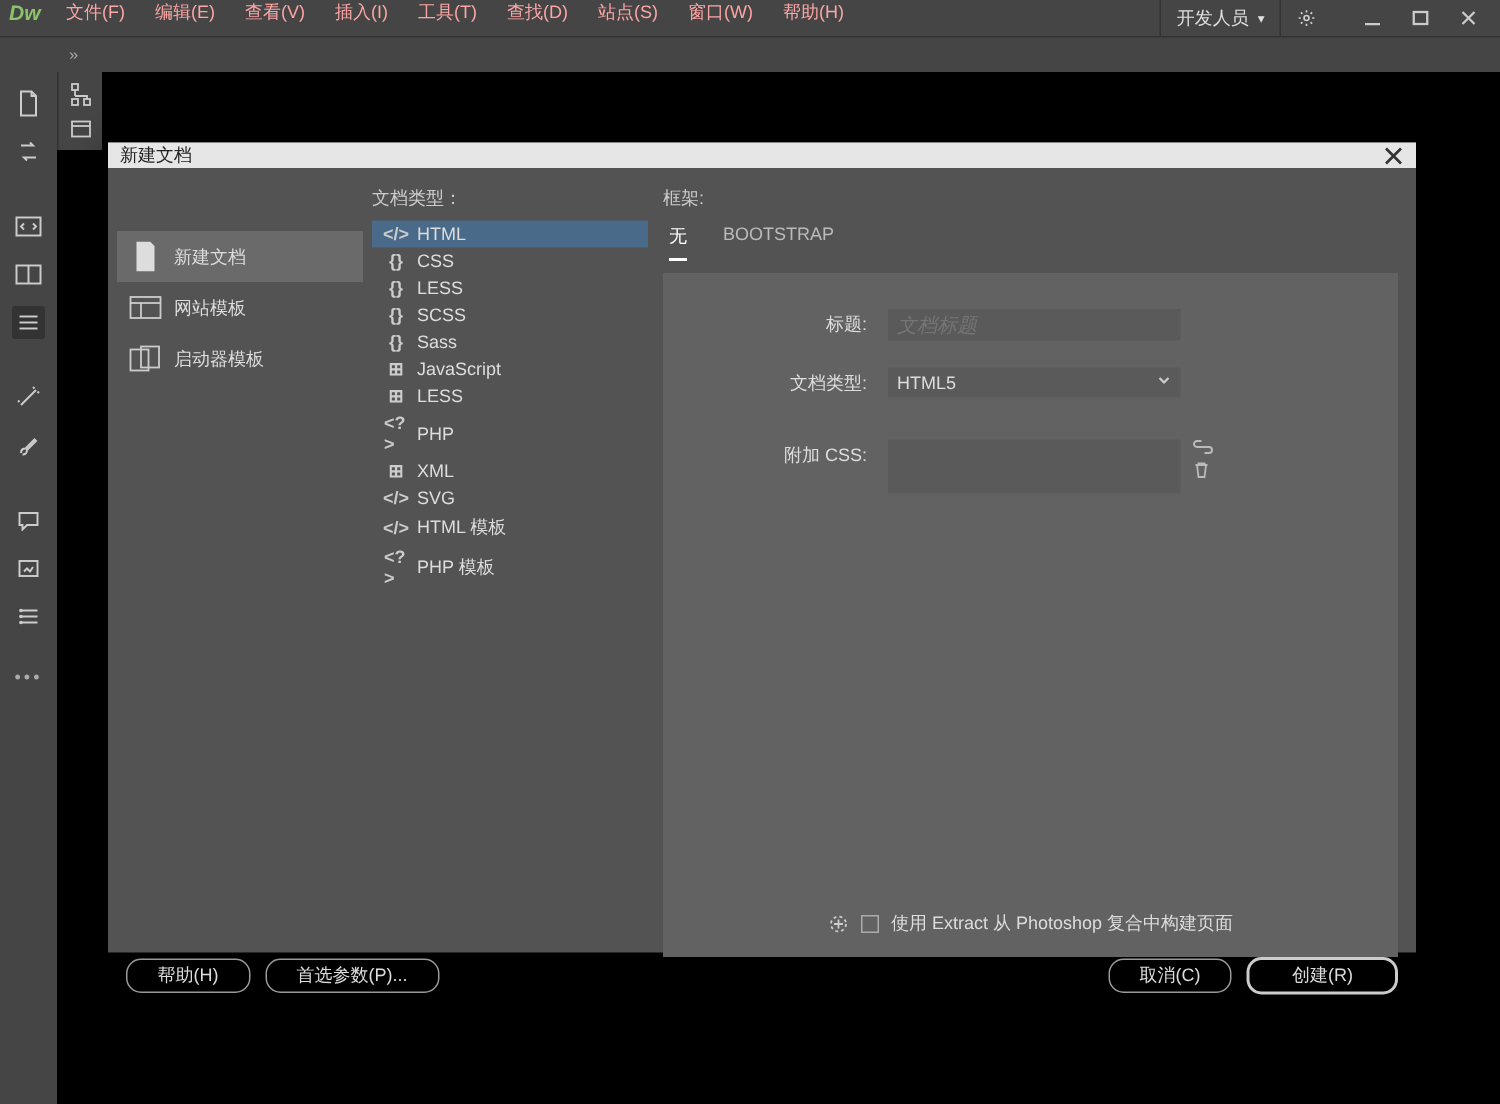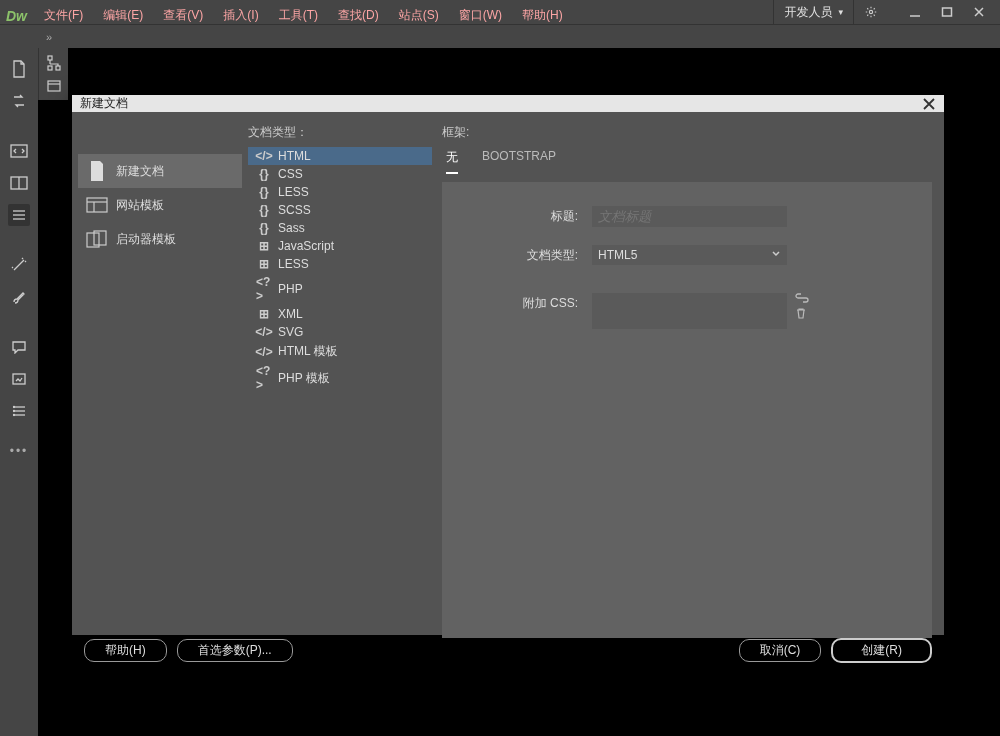--- a/index.html
+++ b/index.html
@@ -1,19 +1,19 @@
 <!DOCTYPE html>
 <html><head>
 <meta charset="utf-8">
 <style>
 * { margin: 0; padding: 0; box-sizing: border-box; font-family: "Microsoft YaHei", Arial, sans-serif; }
 body { width: 1000px; height: 736px; background: #000; overflow: hidden; color: #e0e0e0; font-size: 12px; }
 
 
-.menubar { height: 24px; background: #454545; display: flex; align-items: flex-end; padding: 0 6px; gap: 2px; }
+.menubar { height: 24px; background: #454545; display: flex; align-items: flex-start; padding: 0 6px; gap: 2px; }
 .logo { color: #8cc26a; font-weight: bold; font-style: italic; font-size: 14px; margin-right: 6px; }
 .mi { padding: 0 9px; cursor: default; color: #fca5a5; }
 .sp { flex: 1; }
 .dev { padding: 0 10px; border-left: 1px solid #333; border-right: 1px solid #333; height: 100%; display: flex; align-items: center; }
 .wbtn { width: 30px; height: 100%; display: flex; align-items: center; justify-content: center; color: #aaa; }
 .wbtn svg { width: 12px; height: 12px; }
 
 
 .tabstrip { height: 24px; background: #454545; border-top: 1px solid #333; display: flex; align-items: center; padding-left: 46px; color: #aaa; font-size: 11px; }
 
@@ -326,20 +326,30 @@
                   <path d="M5 5H3a2 2 0 010-4h3M9 5h2a2 2 0 010 4H8M5 5h4"></path>
                 </svg>
               </span>
             <span>
                 <svg width="12" height="12" viewBox="0 0 12 12" fill="none" stroke="#bbb" stroke-width="1.2">
                   <path d="M2 3h8M4 3V2h4v1M3 3l1 8h4l1-8"></path>
                 </svg>
               </span>
           </div>
         </div>
+        <div class="extract">
+          <span>
+              <svg width="14" height="14" viewBox="0 0 14 14" fill="none" stroke="#ccc" stroke-width="1.2">
+                <circle cx="7" cy="7" r="5" stroke-dasharray="2 2"></circle>
+                <path d="M7 4v6M4 7h6"></path>
+              </svg>
+            </span>
+          <span class="cb"></span>
+          <span>使用 Extract 从 Photoshop 复合中构建页面</span>
+        </div>
       </div>
     </div>
   </div>
   <div class="dlg-foot">
     <button class="btn">帮助(H)</button>
     <button class="btn">首选参数(P)...</button>
     <span class="sp"></span>
     <button class="btn">取消(C)</button>
     <button class="btn primary">创建(R)</button>
   </div>

